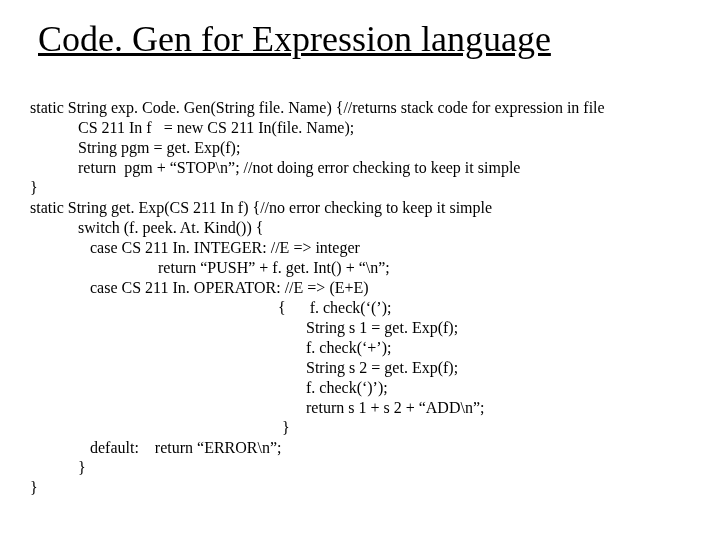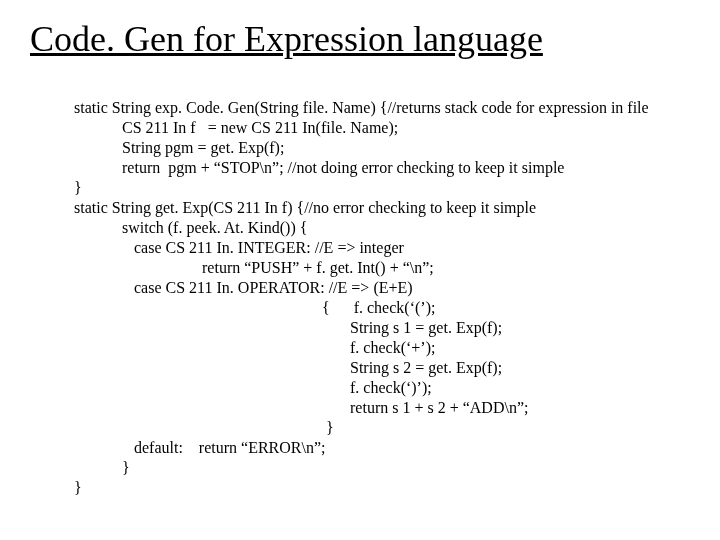--- a/index.html
+++ b/index.html
@@ -12,30 +12,29 @@
     overflow: hidden;
   }
   .slide {
     padding: 18px 30px;
     box-sizing: border-box;
   }
   .title {
     font-size: 36px;
     color: #000;
     text-decoration: underline;
-    margin: 0 0 18px 0;
+    margin: 0 0 18px 8px;
     font-weight: normal;
     letter-spacing: 0px;
   }
   .code {
     font-size: 16px;
     line-height: 1.25;
     white-space: pre;
     color: #000;
-    margin-left: 44px;
   }
 </style>
 </head>
 <body>
 
 <div class="slide">
   <h1 class="title">Code. Gen for Expression language</h1>
   <div class="code">
 <span>static String exp. Code. Gen(String file. Name) {//returns stack code for expression in file</span>
 <span>            CS 211 In f   = new CS 211 In(file. Name);</span>

